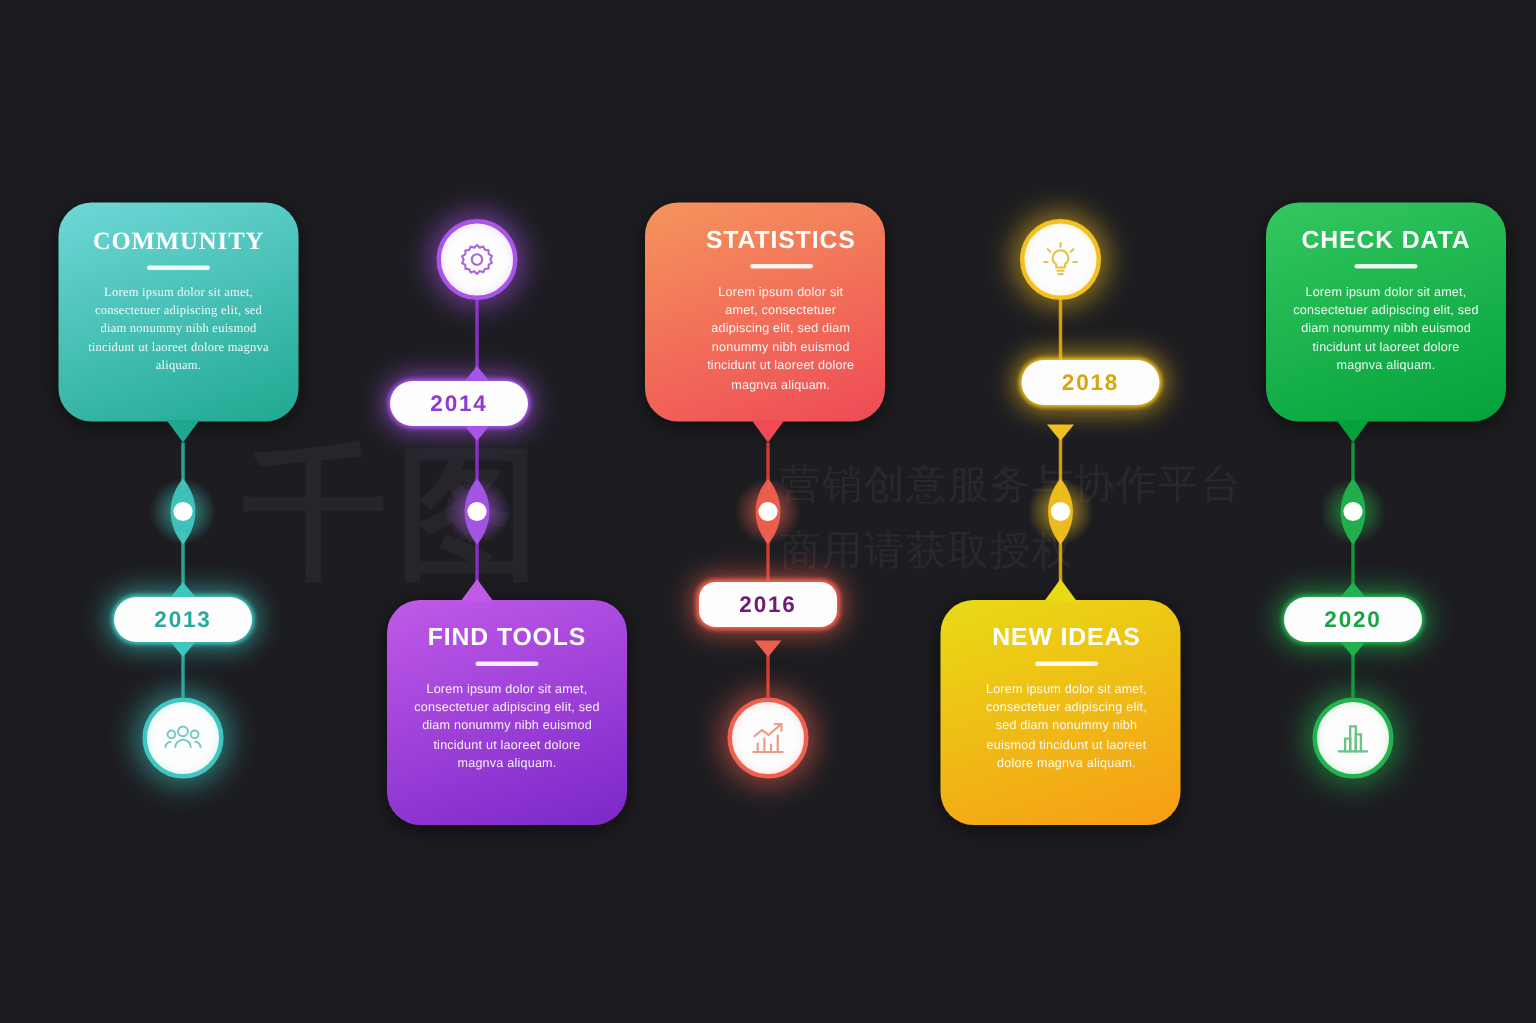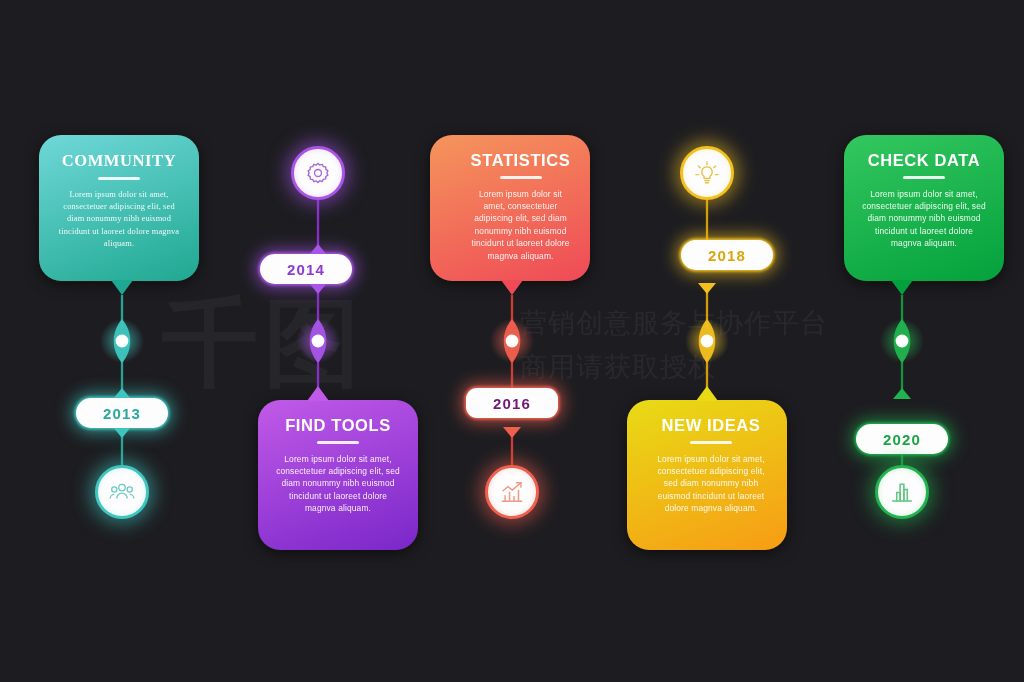--- a/index.html
+++ b/index.html
@@ -258,21 +258,21 @@
     </div>
     <div class="stage">
       <div class="card" style="left: 822px; top: 135px; height: 146px; background: linear-gradient(160deg, rgb(52, 199, 95) 0%, rgb(3, 161, 60) 100%); margin-left: 22px;">
         <div class="card-title">CHECK DATA</div>
         <div class="card-rule"></div>
         <div class="card-body">Lorem ipsum dolor sit amet, consectetuer adipiscing elit, sed diam nonummy nibh euismod tincidunt ut laoreet dolore magnva aliquam.</div>
       </div>
       <div style="position: absolute; left: 891px; width: 0px; height: 0px; border-left: 11px solid transparent; border-right: 11px solid transparent; top: 280px; border-top: 15px solid rgb(3, 161, 60);"></div>
       <div style="position: absolute; left: 893px; width: 0px; height: 0px; border-left: 9px solid transparent; border-right: 9px solid transparent; top: 388px; border-bottom: 11px solid rgb(34, 179, 79);"></div>
       <div style="position: absolute; left: 893px; width: 0px; height: 0px; border-left: 9px solid transparent; border-right: 9px solid transparent; top: 427px; border-top: 11px solid rgb(34, 179, 79);"></div>
-      <div class="pill" style="left: 856px; top: 398px; color: rgb(27, 164, 70); box-shadow: rgba(34, 179, 79, 0.6) 0px 0px 16px 5px, rgb(34, 179, 79) 0px 0px 3px 1.5px; margin-top: 26px;">
+      <div class="pill" style="left: 856px; top: 398px; color: rgb(27, 164, 70); box-shadow: rgba(34, 179, 79, 0.6) 0px 0px 16px 5px, rgb(34, 179, 79) 0px 0px 3px 1.5px;">
         <span>2020</span>
       </div>
       <div class="bubble" style="left: 875px; top: 465px; border: 3px solid rgb(34, 179, 79); box-shadow: rgba(34, 179, 79, 0.533) 0px 0px 18px 5px, rgba(34, 179, 79, 0.2) 0px 0px 6px inset;">
         <span>
           <svg viewBox="0 0 32 32" fill="none" stroke="#63c684" stroke-width="1.9" stroke-linecap="round">
        <path d="M4.5 27h23"></path>
        <path d="M9.5 27V16.5h4.2V27"></path>
        <path d="M13.7 27V6.5h4.6V27"></path>
        <path d="M18.3 27V13h4.2V27"></path>
      </svg>

